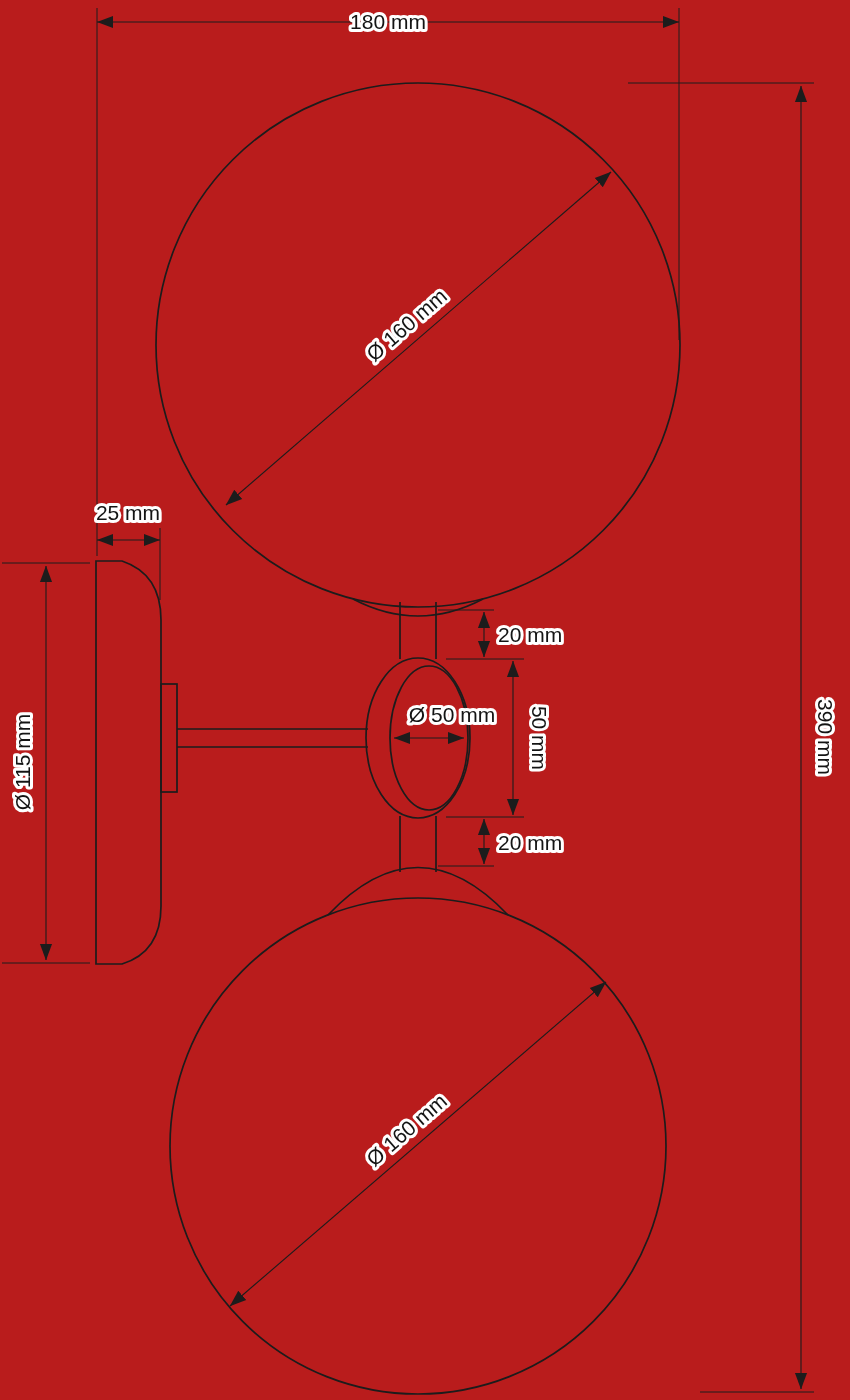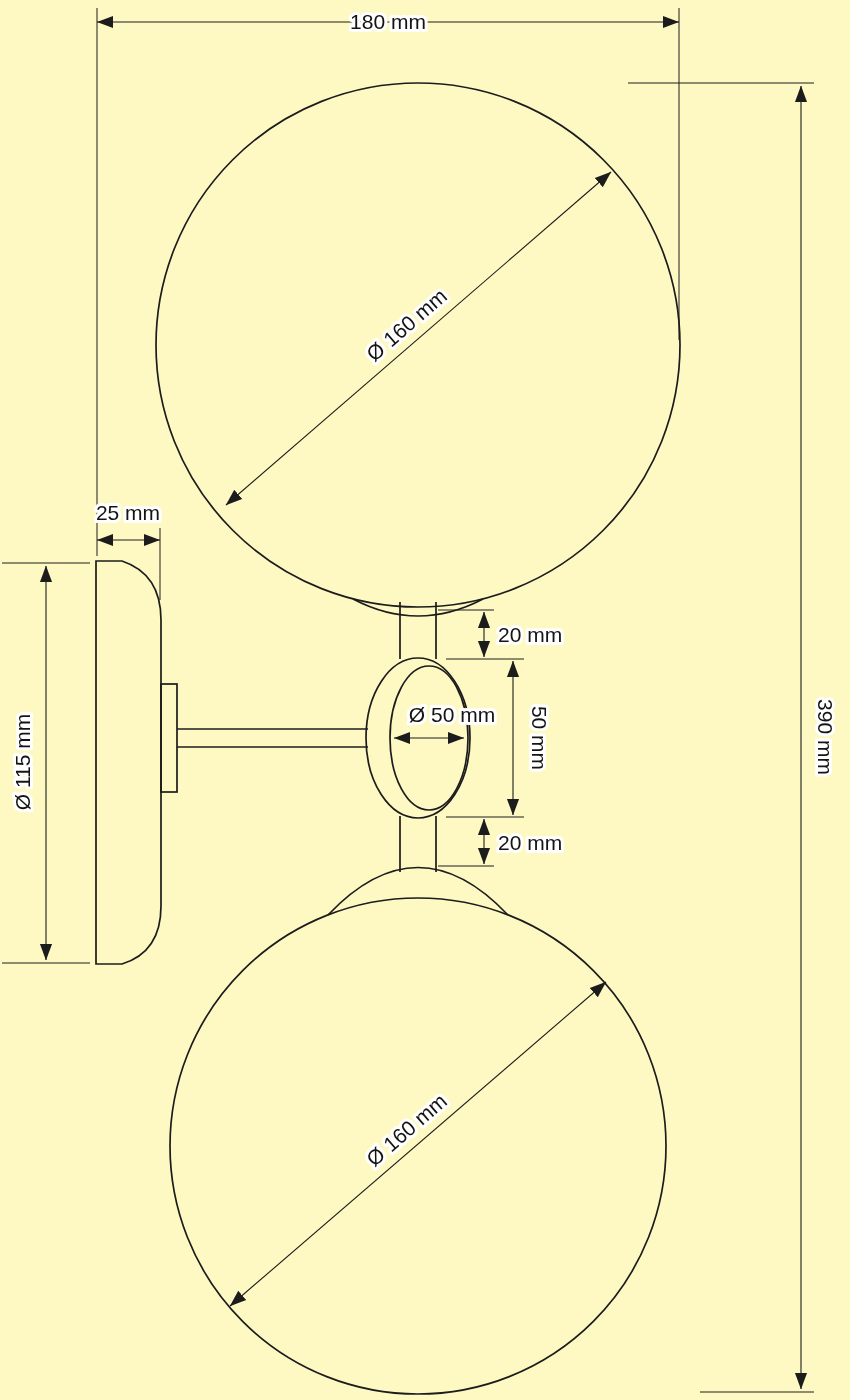--- a/index.html
+++ b/index.html
@@ -1,20 +1,20 @@
 <!DOCTYPE html>
 <html><head>
 <meta charset="utf-8">
 <style>
   html, body { margin: 0; padding: 0; background: #ffffff; }
   .stage {
     position: relative;
     width: 850px;
     height: 1400px;
-    background: #fef9c3;
+    background: #b91c1c;
     overflow: hidden;
   }
   svg { display: block; }
   text {
     font-family: "Liberation Sans", sans-serif;
     font-size: 21px;
     fill: #141414;
     paint-order: stroke;
     stroke: #ffffff;
     stroke-width: 6px;

